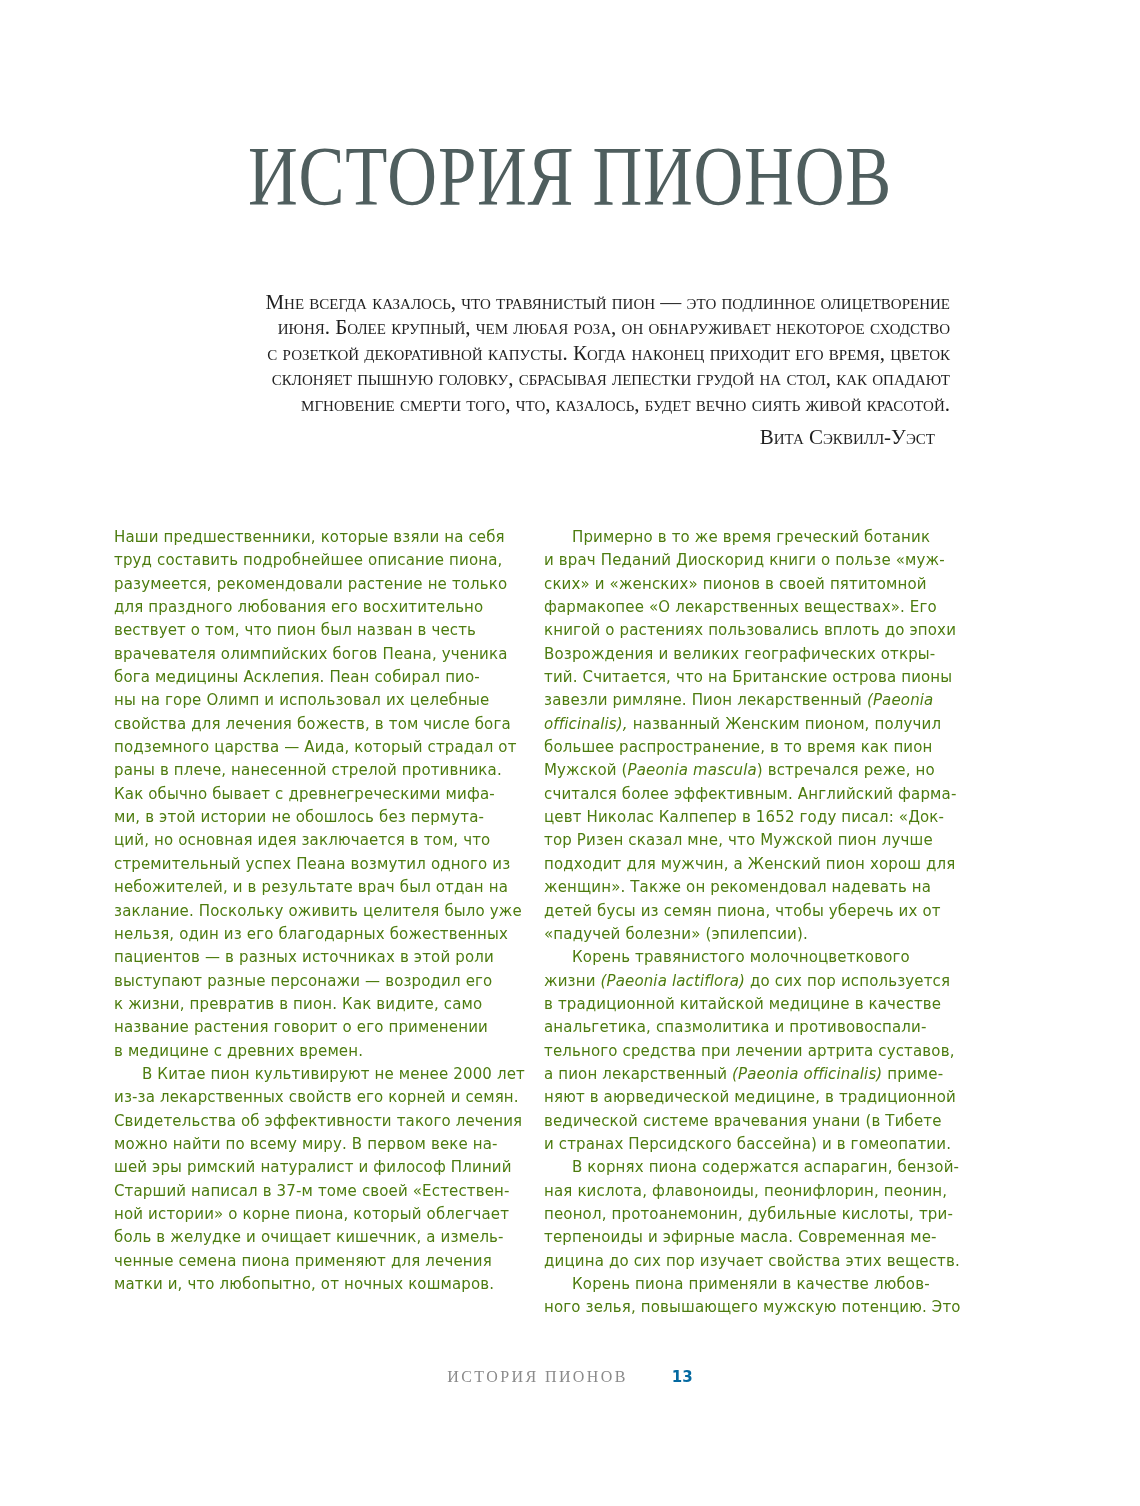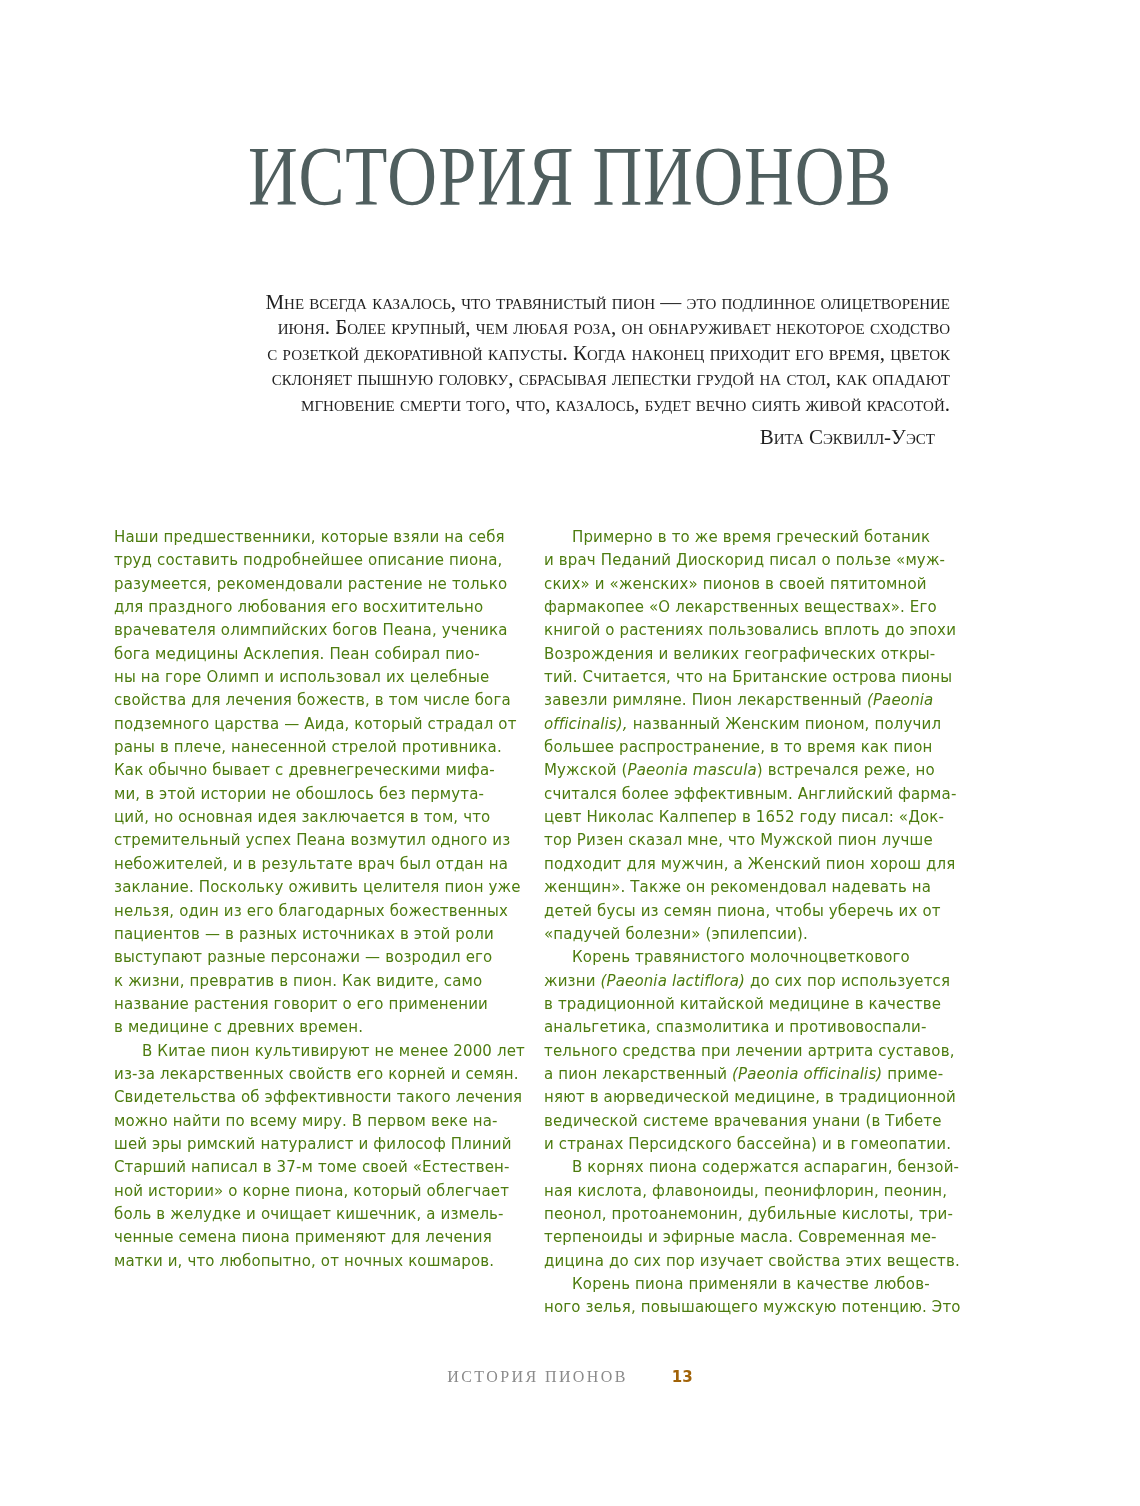--- a/index.html
+++ b/index.html
@@ -71,21 +71,21 @@
       font-family: "Liberation Serif", "DejaVu Serif", serif;
       font-size: 16px;
       letter-spacing: 2.4px;
       color: #8a8a8a;
       vertical-align: middle;
     }
     .footer-page {
       font-family: "DejaVu Sans", "Liberation Sans", sans-serif;
       font-size: 15px;
       font-weight: bold;
-      color: #a16207;
+      color: #0369a1;
       margin-left: 44px;
       vertical-align: middle;
     }
   </style>
 </head>
 <body>
 
 <h1 class="page-title">ИСТОРИЯ ПИОНОВ</h1>
 
 <div class="epigraph">
@@ -97,53 +97,54 @@
     <span class="epigraph-line">мгновение смерти того, что, казалось, будет вечно сиять живой красотой.</span>
   </p>
   <div class="epigraph-author">Вита Сэквилл-Уэст</div>
 </div>
 
 <div class="column col-left">
   <span class="line">Наши предшественники, которые взяли на себя</span>
   <span class="line">труд составить подробнейшее описание пиона,</span>
   <span class="line">разумеется, рекомендовали растение не только</span>
   <span class="line">для праздного любования его восхитительно</span>
+  <span class="line">вествует о том, что пион был назван в честь</span>
   <span class="line">врачевателя олимпийских богов Пеана, ученика</span>
   <span class="line">бога медицины Асклепия. Пеан собирал пио-</span>
   <span class="line">ны на горе Олимп и использовал их целебные</span>
   <span class="line">свойства для лечения божеств, в том числе бога</span>
   <span class="line">подземного царства — Аида, который страдал от</span>
   <span class="line">раны в плече, нанесенной стрелой противника.</span>
   <span class="line">Как обычно бывает с древнегреческими мифа-</span>
   <span class="line">ми, в этой истории не обошлось без пермута-</span>
   <span class="line">ций, но основная идея заключается в том, что</span>
   <span class="line">стремительный успех Пеана возмутил одного из</span>
   <span class="line">небожителей, и в результате врач был отдан на</span>
-  <span class="line">заклание. Поскольку оживить целителя пион уже</span>
+  <span class="line">заклание. Поскольку оживить целителя было уже</span>
   <span class="line">нельзя, один из его благодарных божественных</span>
   <span class="line">пациентов — в разных источниках в этой роли</span>
   <span class="line">выступают разные персонажи — возродил его</span>
   <span class="line">к жизни, превратив в пион. Как видите, само</span>
   <span class="line">название растения говорит о его применении</span>
   <span class="line">в медицине с древних времен.</span>
   <span class="line indent">В Китае пион культивируют не менее 2000 лет</span>
   <span class="line">из-за лекарственных свойств его корней и семян.</span>
   <span class="line">Свидетельства об эффективности такого лечения</span>
   <span class="line">можно найти по всему миру. В первом веке на-</span>
   <span class="line">шей эры римский натуралист и философ Плиний</span>
   <span class="line">Старший написал в 37-м томе своей «Естествен-</span>
   <span class="line">ной истории» о корне пиона, который облегчает</span>
   <span class="line">боль в желудке и очищает кишечник, а измель-</span>
   <span class="line">ченные семена пиона применяют для лечения</span>
   <span class="line">матки и, что любопытно, от ночных кошмаров.</span>
 </div>
 
 <div class="column col-right">
   <span class="line indent">Примерно в то же время греческий ботаник</span>
-  <span class="line">и врач Педаний Диоскорид писал о пользе «муж-</span>
+  <span class="line">и врач Педаний Диоскорид книги о пользе «муж-</span>
   <span class="line">ских» и «женских» пионов в своей пятитомной</span>
   <span class="line">фармакопее «О лекарственных веществах». Его</span>
   <span class="line">книгой о растениях пользовались вплоть до эпохи</span>
   <span class="line">Возрождения и великих географических откры-</span>
   <span class="line">тий. Считается, что на Британские острова пионы</span>
   <span class="line"><span>завезли римляне. Пион лекарственный </span><span class="it">(Paeonia</span></span>
   <span class="line"><span class="it">officinalis),</span><span> названный Женским пионом, получил</span></span>
   <span class="line">большее распространение, в то время как пион</span>
   <span class="line"><span>Мужской (</span><span class="it">Paeonia mascula</span><span>) встречался реже, но</span></span>
   <span class="line">считался более эффективным. Английский фарма-</span>

